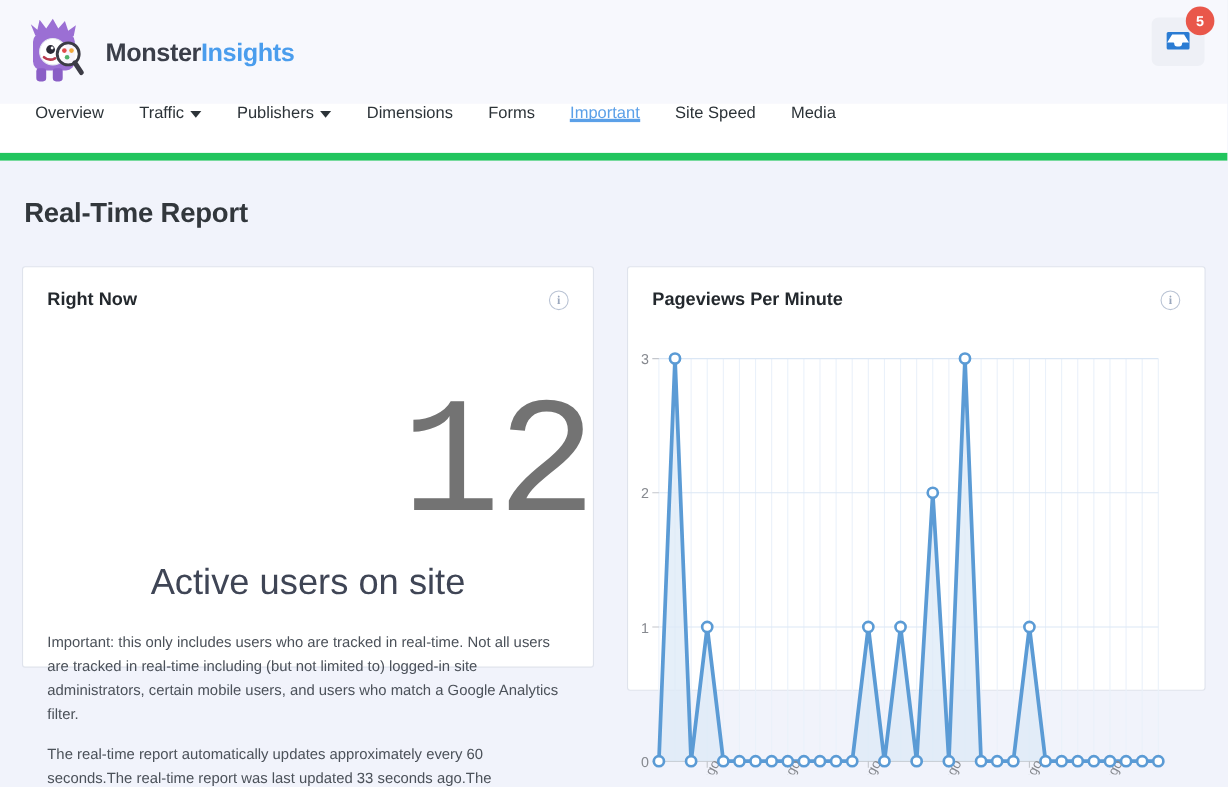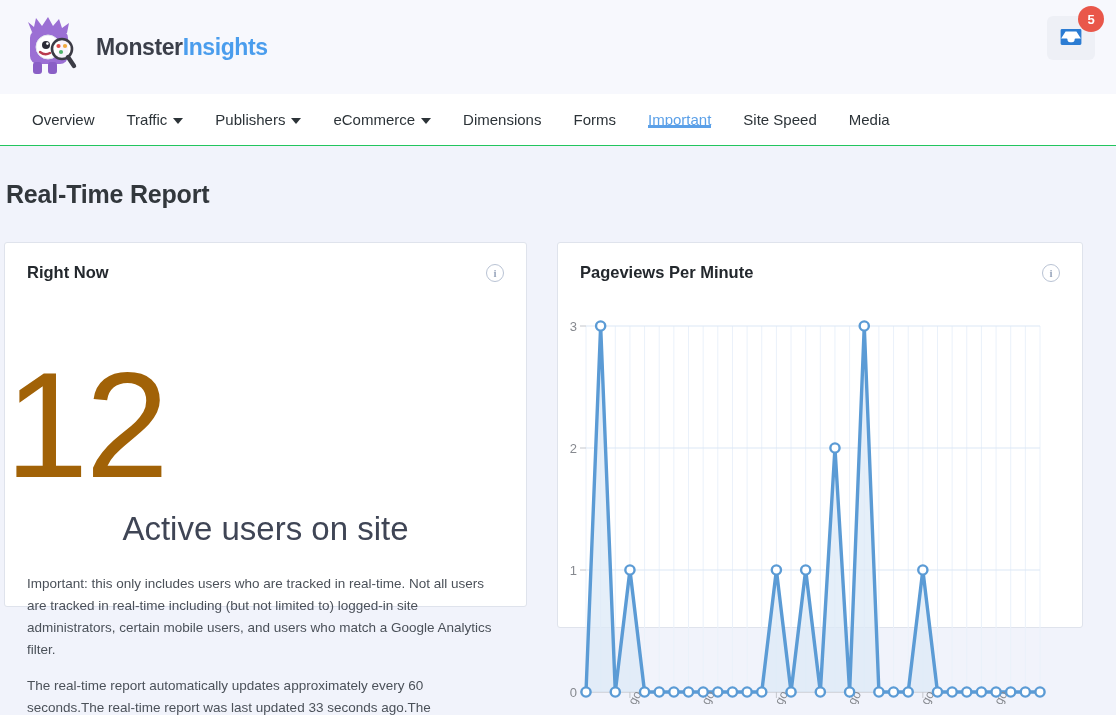--- a/index.html
+++ b/index.html
@@ -49,23 +49,23 @@
     color: #fff;
     font-size: 13px;
     font-weight: 700;
     display: flex; align-items: center; justify-content: center;
   }
 
   
   .nav {
     height: 52px;
     background: #fff;
-    border-bottom: 1px solid #22c55e;
-    display: flex;
-    align-items: center;
+    border-bottom: 7px solid #22c55e;
+    display: flex;
+    align-items: flex-start;
     padding: 0 16px;
     gap: 0;
   }
   .nav-item {
     display: flex;
     align-items: center;
     gap: 6px;
     padding: 0 16px;
     font-size: 15px;
     color: #2c3338;
@@ -83,21 +83,21 @@
   }
   .caret {
     width: 0; height: 0;
     border-left: 5px solid transparent;
     border-right: 5px solid transparent;
     border-top: 6px solid #2c3338;
     margin-top: 2px;
   }
 
   
-  .content { padding: 0 4px; }
+  .content { padding: 0 20px; }
   .page-title {
     font-size: 25px;
     font-weight: 700;
     color: #32373c;
     margin: 34px 0 0 2px;
     letter-spacing: -0.2px;
   }
 
   .cards {
     display: flex;
@@ -130,27 +130,28 @@
     color: #9aa7bd;
     font-size: 11px;
     font-weight: 700;
     font-family: "Liberation Serif", serif;
     display: flex; align-items: center; justify-content: center;
     cursor: pointer;
     flex: none;
   }
 
   .big-number {
-    text-align: left;
+    text-align: right;
     font-size: 150px;
     line-height: 1;
     font-weight: 400;
-    color: #a16207;
+    color: #737373;
     margin-top: 68px;
     letter-spacing: -3px;
+    font-family: Liberation Mono, monospace;
   }
   .big-label {
     text-align: center;
     font-size: 33px;
     color: #3f4555;
     margin-top: 10px;
   }
   .note {
     font-size: 13.5px;
     line-height: 1.62;
@@ -211,24 +212,20 @@
 <nav class="nav">
   <div class="nav-item">
     <span>Overview</span>
   </div>
   <div class="nav-item">
     <span>Traffic</span>
     <span class="caret"></span>
   </div>
   <div class="nav-item">
     <span>Publishers</span>
-    <span class="caret"></span>
-  </div>
-  <div class="nav-item">
-    <span>eCommerce</span>
     <span class="caret"></span>
   </div>
   <div class="nav-item">
     <span>Dimensions</span>
   </div>
   <div class="nav-item">
     <span>Forms</span>
   </div>
   <div class="nav-item active">
     <span>Important</span>

